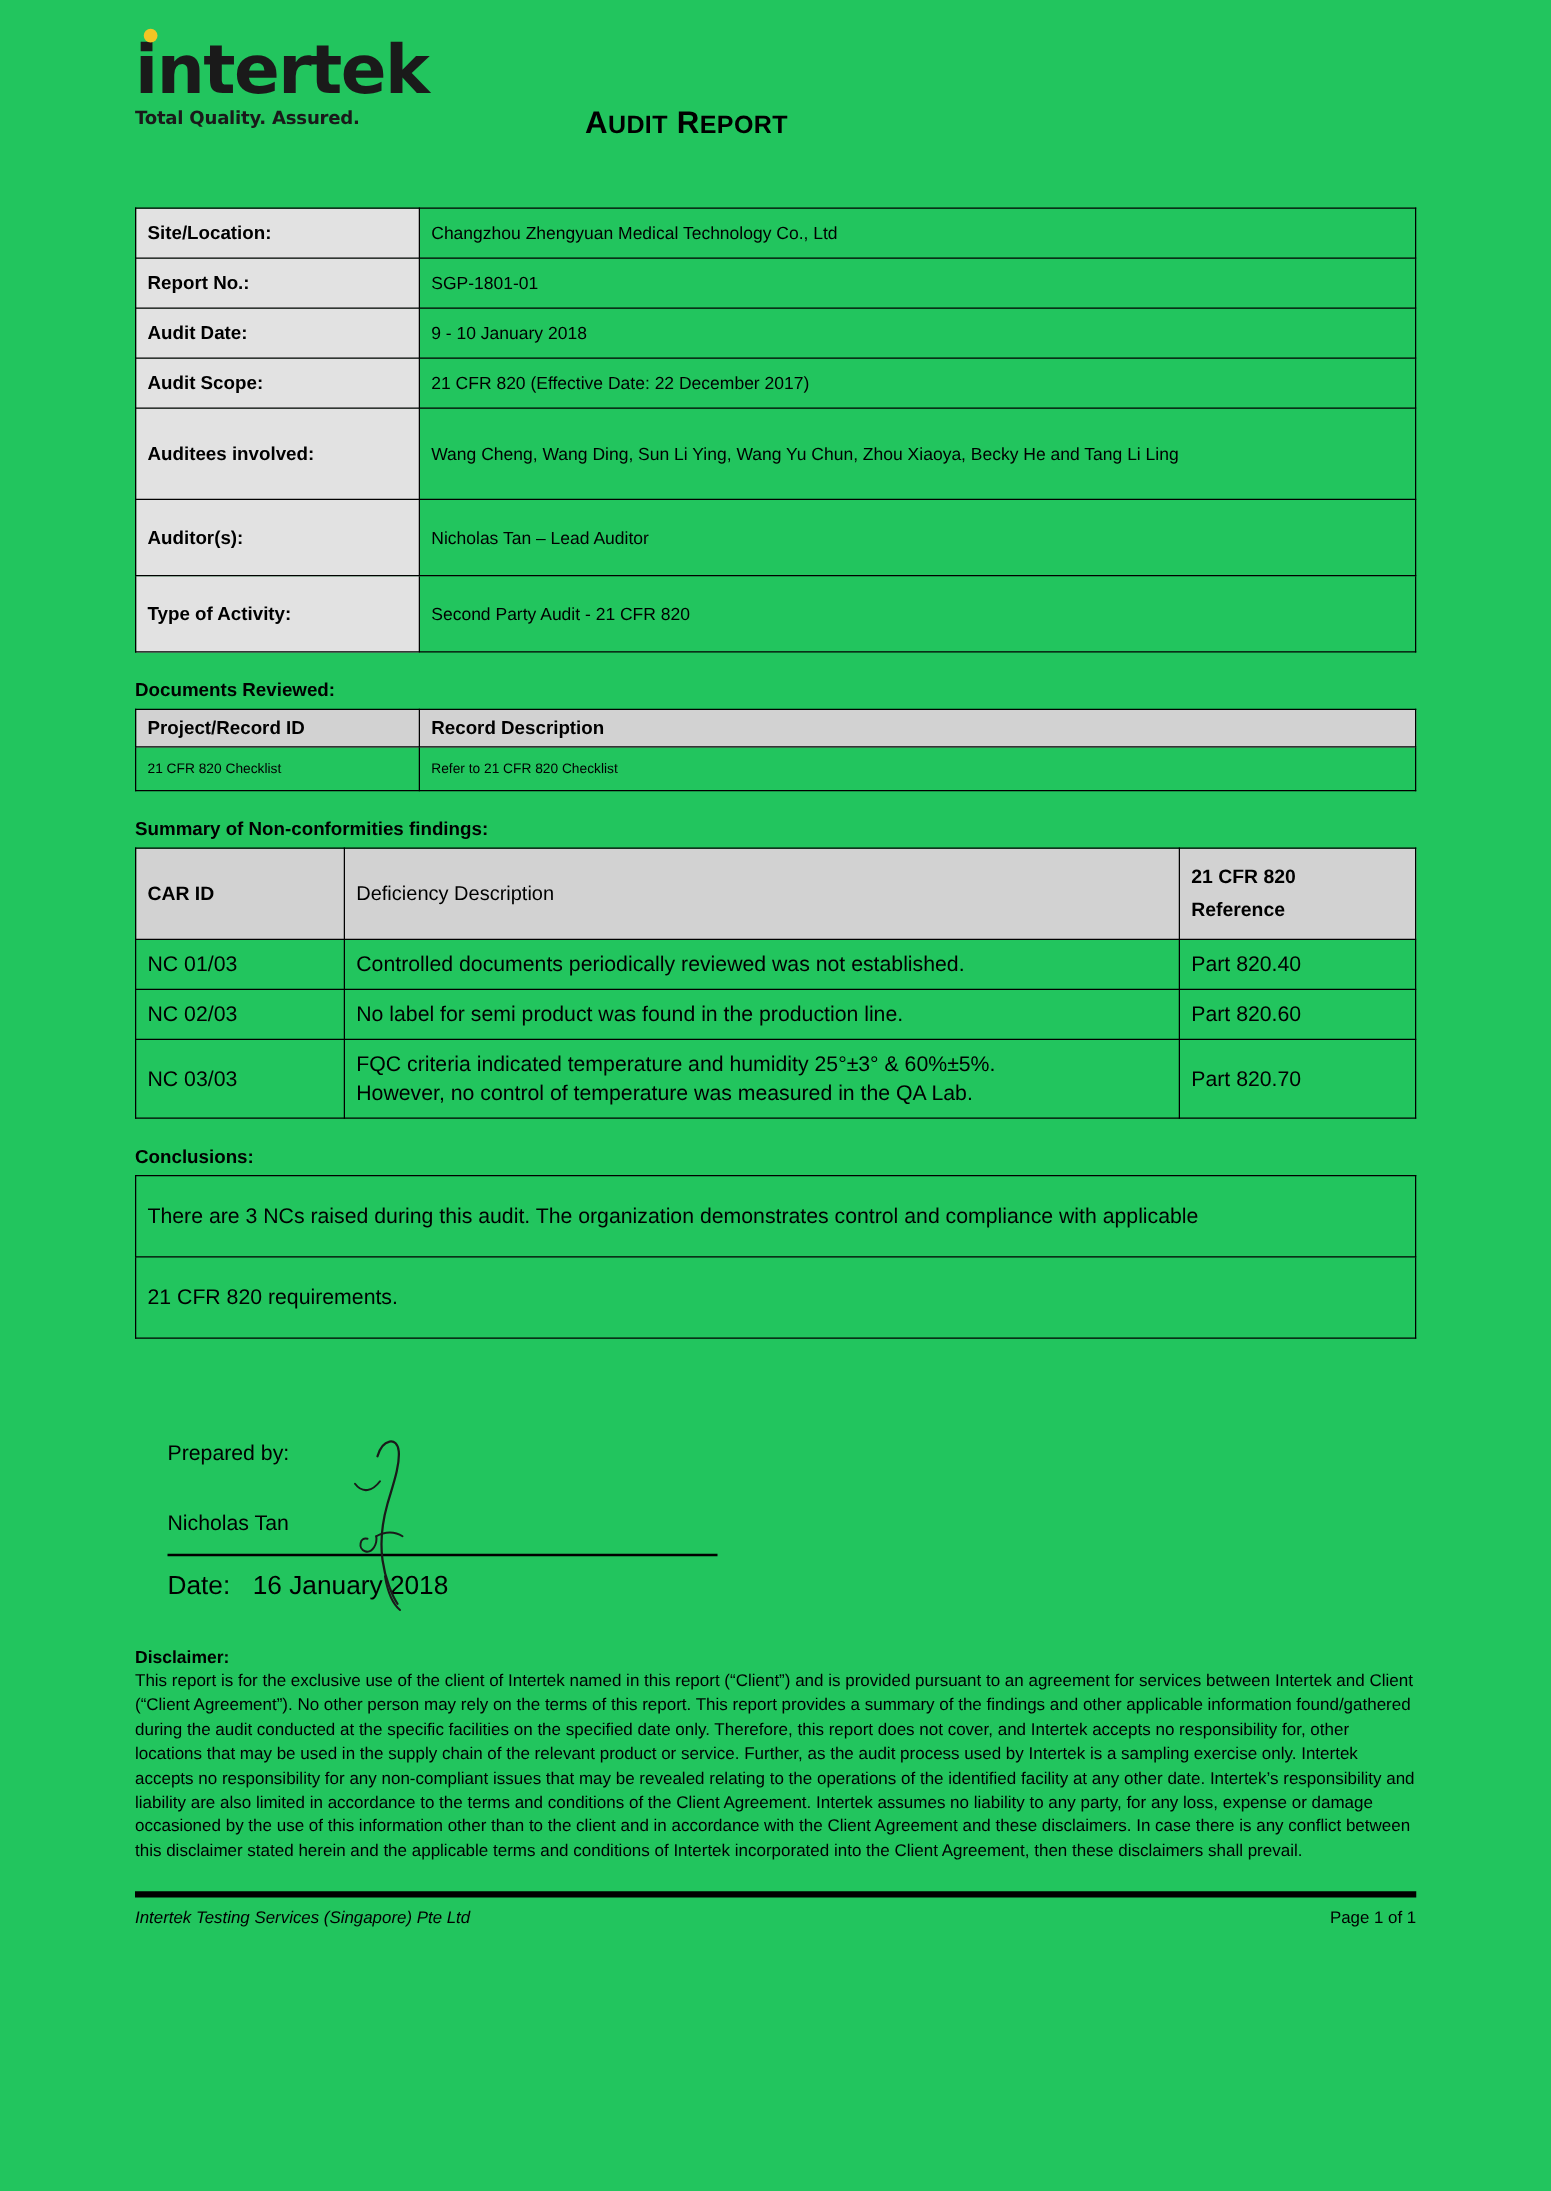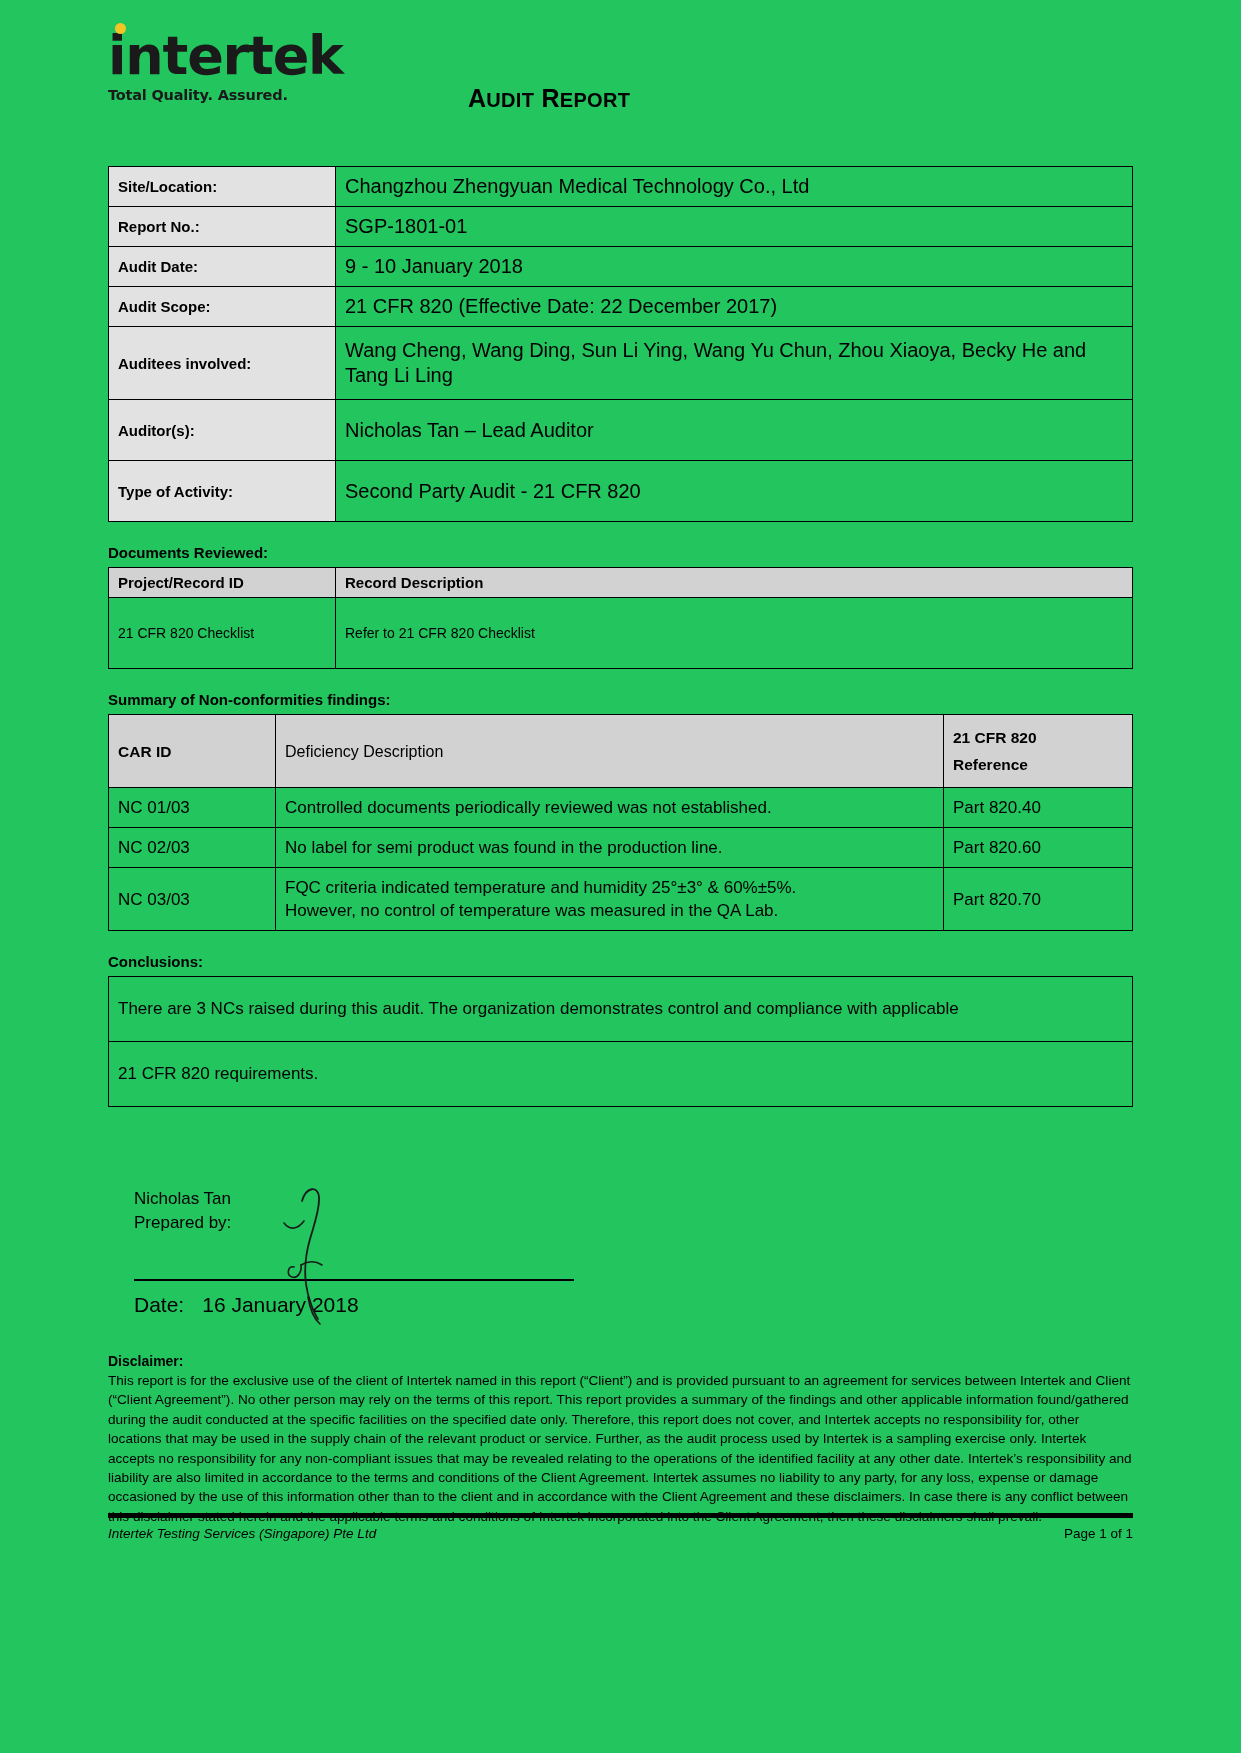--- a/index.html
+++ b/index.html
@@ -98,44 +98,44 @@
     font-family: "Liberation Sans", sans-serif;
     font-size: 16.5px;
   }
   .info-table td.lbl {
     width: 208px;
     background: #e2e2e2;
     font-weight: bold;
     font-size: 15px;
   }
   .info-table td.val {
-    font-size: 20px;
+    font-size: 14px;
     line-height: 25px;
   }
   .info-table tr.tall td { height: 46px; }
   .info-table tr.xtall td { height: 58px; }
 
   .section-label {
     font-size: 15px;
     font-weight: bold;
     margin: 22px 0 6px 0;
   }
 
   
   .docs-table th {
     background: #d2d2d2;
     font-size: 15px;
     font-weight: bold;
     padding: 6px 9px;
   }
   .docs-table th.c1 { width: 208px; }
   .docs-table td {
-    font-size: 14px;
+    font-size: 11px;
     line-height: 22px;
-    padding: 24px 9px;
+    padding: 6px 9px;
     margin-top: 32px;
   }
   .docs-table td.c1 { width: 208px; }
 
   
   .nc-table th {
     background: #d2d2d2;
     font-weight: bold;
     font-size: 15.5px;
     padding: 9px 9px;
@@ -340,22 +340,22 @@
         <tr>
           <td>There are 3 NCs raised during this audit. The organization demonstrates control and compliance with applicable</td>
         </tr>
         <tr>
           <td>21 CFR 820 requirements.</td>
         </tr>
       </tbody>
     </table>
 
     <div class="sign-area">
+      <div class="sign-line-label sign-prepared">Prepared by:</div>
       <div class="sign-line-label sign-name">Nicholas Tan</div>
-      <div class="sign-line-label sign-prepared">Prepared by:</div>
       <div class="sign-rule"></div>
       <div class="sign-date">
         <span class="d-lbl">Date:</span><span>16 January 2018</span>
       </div>
       <svg class="signature-svg" width="120" height="150" viewBox="0 0 120 150" fill="none" xmlns="http://www.w3.org/2000/svg">
         <path d="M34 22 C38 8, 50 6, 51 18 C52 30, 46 46, 42 60 C38 74, 36 90, 38 105 C40 120, 46 134, 50 140" stroke="#1a1a1a" stroke-width="1.8" stroke-linecap="round"></path>
         <path d="M16 44 C22 52, 30 50, 36 42" stroke="#1a1a1a" stroke-width="1.6" stroke-linecap="round"></path>
         <path d="M26 88 C20 86, 18 96, 24 98 C30 100, 34 92, 33 86" stroke="#1a1a1a" stroke-width="1.6" stroke-linecap="round"></path>
         <path d="M33 86 C40 82, 48 82, 54 86" stroke="#1a1a1a" stroke-width="1.6" stroke-linecap="round"></path>
         <path d="M40 118 C42 130, 46 140, 52 145" stroke="#1a1a1a" stroke-width="1.6" stroke-linecap="round"></path>

